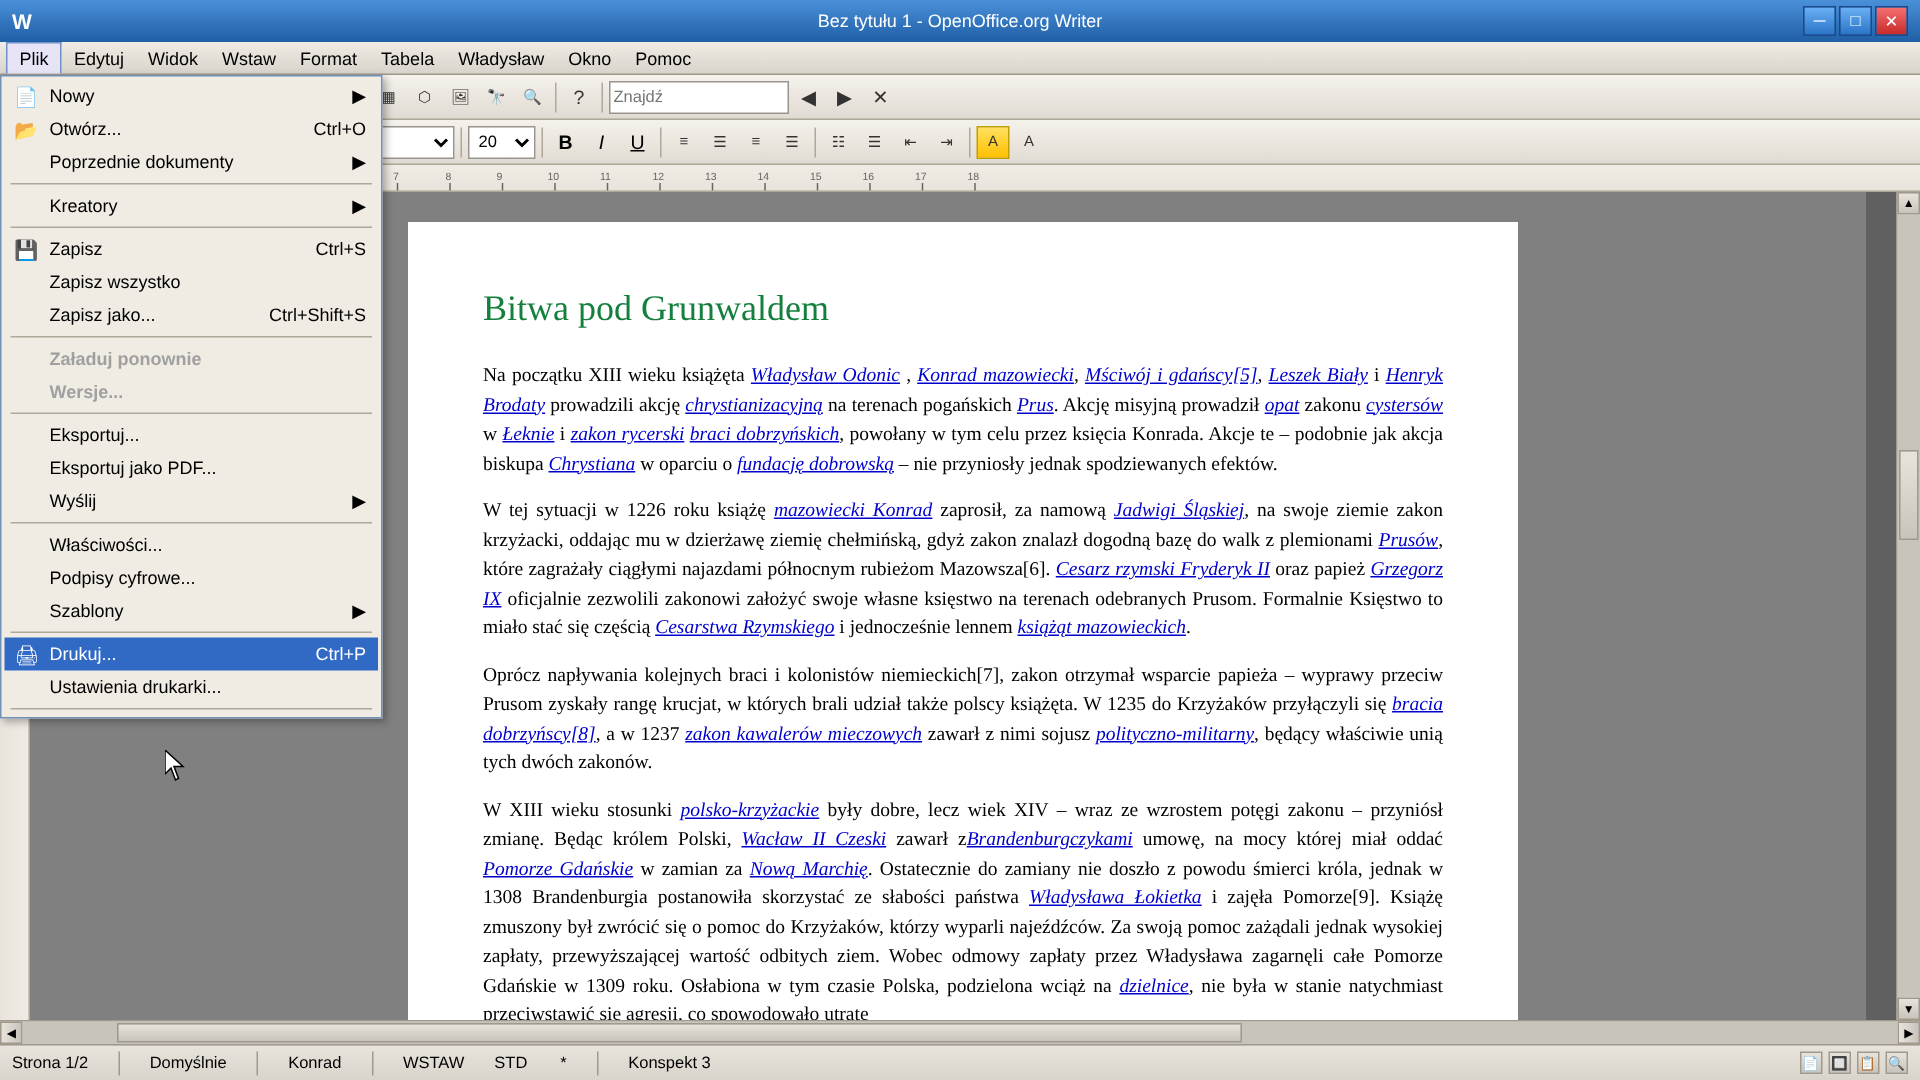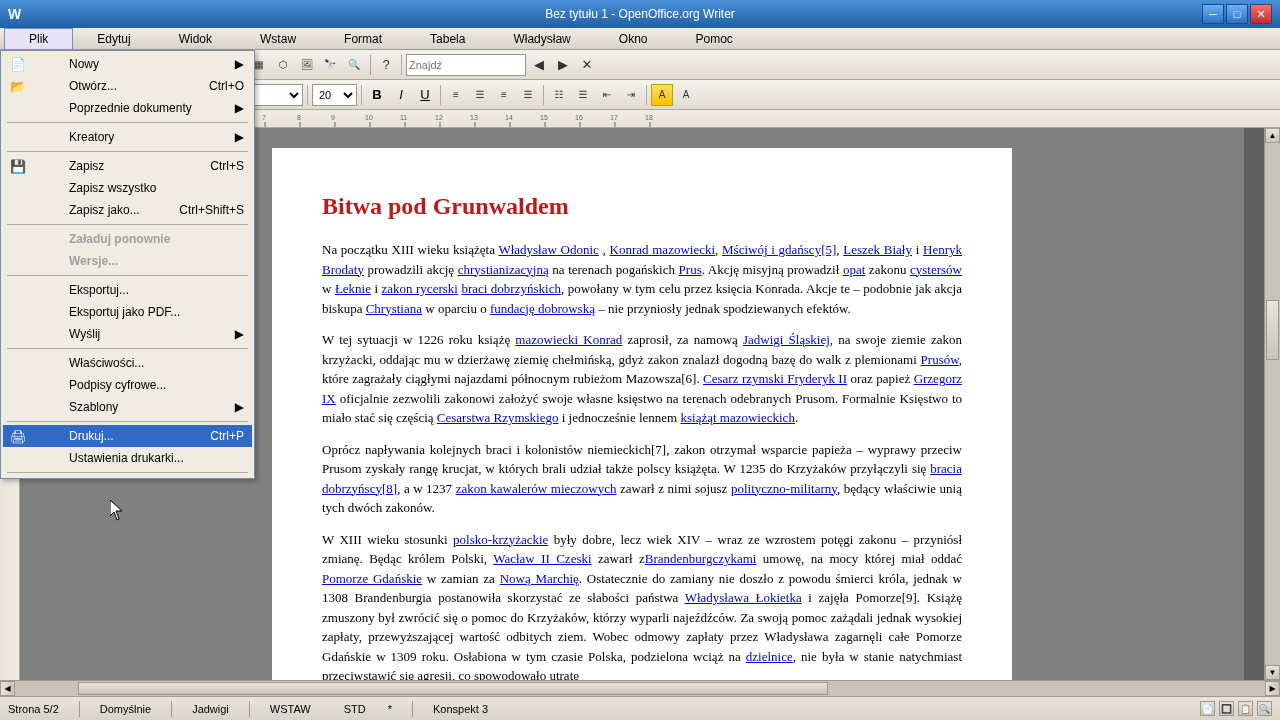--- a/index.html
+++ b/index.html
@@ -27,21 +27,21 @@
     
     #menubar {
       background: linear-gradient(to bottom, #f0ece4, #d8d4cc);
       height: 22px;
       display: flex;
       align-items: center;
       padding: 0 4px;
       border-bottom: 1px solid #a0998c;
     }
     .menu-item {
-      padding: 2px 24px;
+      padding: 2px 8px;
       cursor: pointer;
       font-size: 12px;
       color: #000;
       height: 100%;
       display: flex;
       align-items: center;
       text-align: right;
     }
     
     
@@ -130,27 +130,27 @@
       padding: 40px 50px;
       min-height: 900px;
       font-family: 'Times New Roman', serif;
       font-size: 13px;
       line-height: 1.5;
       color: #000;
     }
     
     #doc-title {
       font-size: 24px;
-      font-weight: bold;
+      font-weight: normal;
       margin-bottom: 16px;
-      color: #b91c1c;
+      color: #15803d;
     }
     
     .doc-para { margin-bottom: 12px; text-align: justify; }
-    .doc-link { color: #0000cc; text-decoration: underline; cursor: pointer; }
+    .doc-link { color: #0000cc; text-decoration: underline; cursor: pointer; font-style: italic; }
     
     
     #right-scroll {
       width: 16px;
       background: #d4d0c8;
       display: flex;
       flex-direction: column;
       align-items: center;
       border-left: 1px solid #a0998c;
     }
@@ -207,21 +207,21 @@
     .menu-entry-icon {
       position: absolute;
       left: 6px;
       width: 18px;
       height: 18px;
       display: flex;
       align-items: center;
       justify-content: center;
       font-size: 13px;
     }
-    .menu-entry-label { flex: 1; margin-left: 36px; }
+    .menu-entry-label { flex: 1; }
     .menu-entry-shortcut { color: inherit; margin-left: 20px; }
     .menu-entry-arrow { margin-left: auto; }
     .menu-separator { height: 1px; background: #b0a898; margin: 3px 4px; }
     
     
     #plik-item { background: #e8e4f8; border: 1px solid #7090c8; border-bottom: none; }
     
     
     #cursor-indicator {
       position: fixed;
@@ -428,28 +428,28 @@
 
 <div id="bottom-scroll">
   <div class="hscroll-btn">◀</div>
   <div class="hscroll-track">
     <div class="hscroll-thumb"></div>
   </div>
   <div class="hscroll-btn">▶</div>
 </div>
 
 <div id="statusbar">
-  <span>Strona 5/2</span>
+  <span>Strona 1/2</span>
   <div class="status-sep"></div>
   <span>Domyślnie</span>
   <div class="status-sep"></div>
-  <span>Jadwigi</span>
+  <span>Konrad</span>
   <div class="status-sep"></div>
   <span style="cursor:pointer;">WSTAW</span>
-  <span style="margin-left:13px;">STD</span>
+  <span style="margin-left:0;">STD</span>
   <span style="margin-left:2px;">*</span>
   <div class="status-sep"></div>
   <span>Konspekt 3</span>
   <div style="margin-left:auto; display:flex; gap:4px;">
     <button class="scroll-btn" style="font-size:9px;">📄</button>
     <button class="scroll-btn" style="font-size:9px;">🔲</button>
     <button class="scroll-btn" style="font-size:9px;">📋</button>
     <button class="scroll-btn" style="font-size:9px;">🔍</button>
   </div>
 </div>

